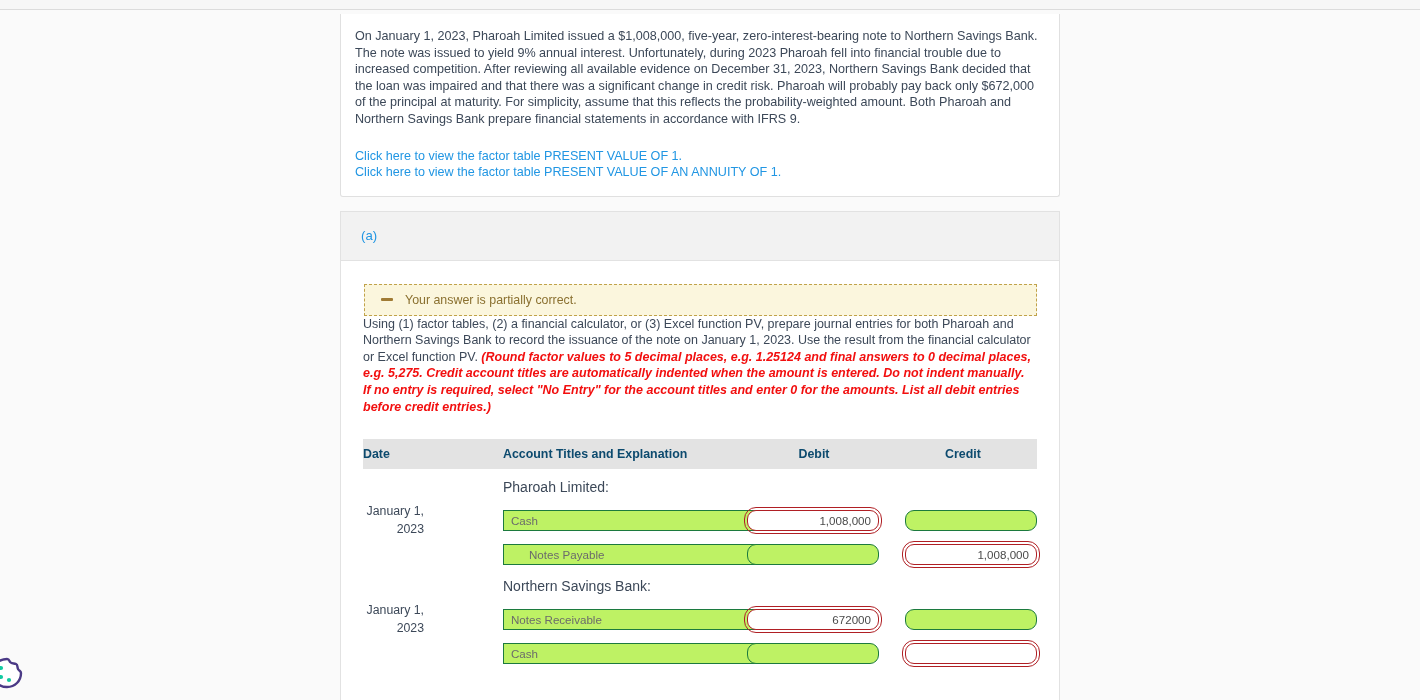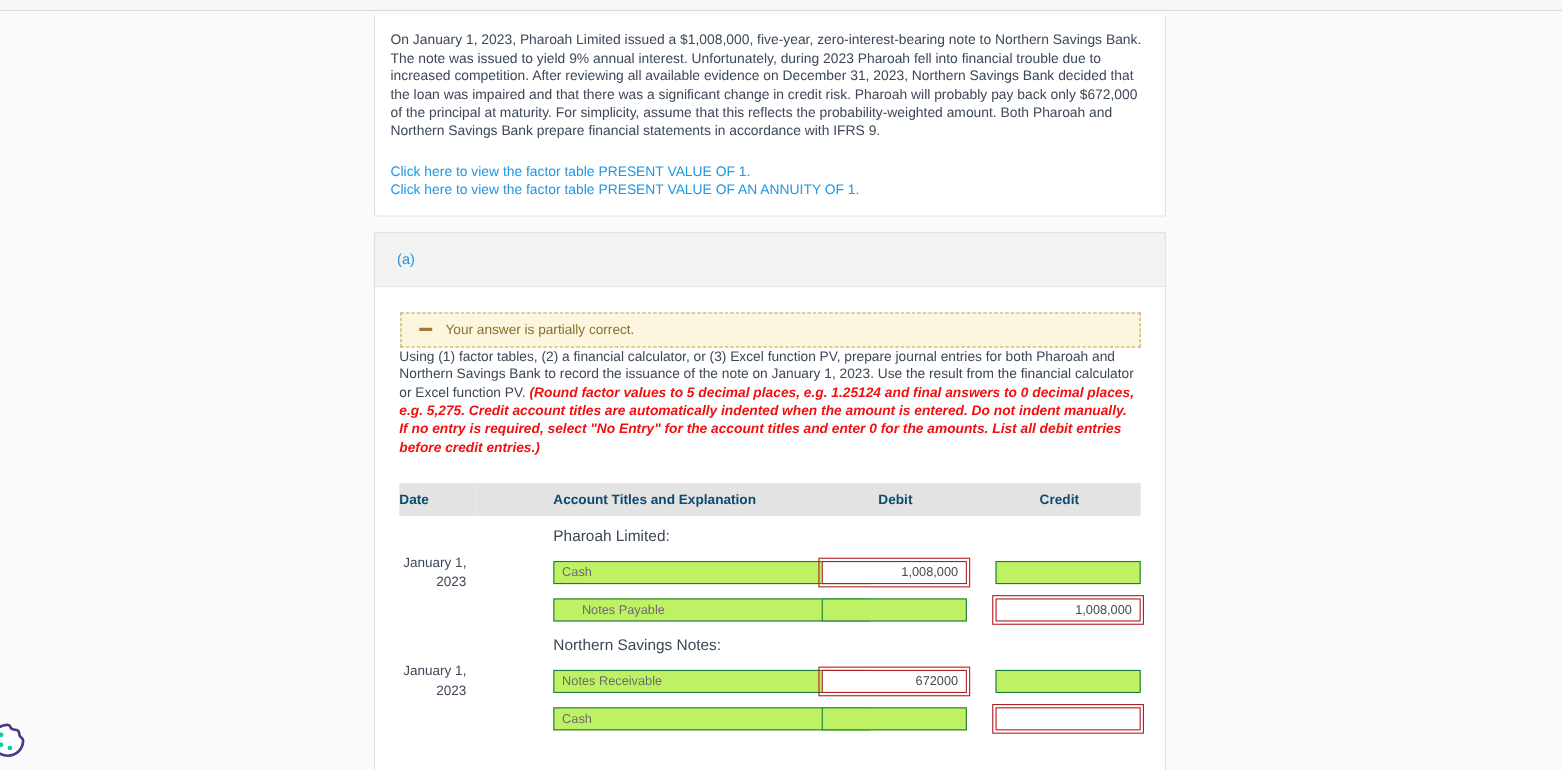--- a/index.html
+++ b/index.html
@@ -160,21 +160,21 @@
     color: #6b6b6b;
     font-family: "Liberation Sans", sans-serif;
     padding: 0 7px;
     display: flex;
     align-items: center;
     cursor: text;
   }
   .fld.acct { width: 288px; }
   .fld.acct.indent { margin-left: 0px; }
   .fld.acct.indent .fld-txt { padding-left: 18px; }
-  .fld.num { width: 132px; justify-content: flex-end; }
+  .fld.num { width: 132px; justify-content: flex-end; border-radius: 9px; }
   .fld-txt { white-space: nowrap; overflow: hidden; }
 
   
   .fld.err {
     border: 1px solid #b01f24;
     outline: 1px solid #b01f24;
     outline-offset: 2px;
     background: #ffffff;
     color: #4a4a4a;
   }
@@ -269,21 +269,21 @@
               </td>
               <td class="cell-pad-credit">
                 <div class="fld num err">
                   <span class="fld-txt">1,008,000</span>
                 </div>
               </td>
             </tr>
             <tr class="sub-head-row">
               <td></td>
               <td colspan="3">
-                <div class="sub-head">Northern Savings Notes:</div>
+                <div class="sub-head">Northern Savings Bank:</div>
               </td>
             </tr>
             <tr class="entry-row">
               <td class="date-cell">January 1, 2023</td>
               <td class="cell-pad-acct">
                 <div class="fld acct">
                   <span class="fld-txt">Notes Receivable</span>
                 </div>
               </td>
               <td class="cell-pad-debit">

